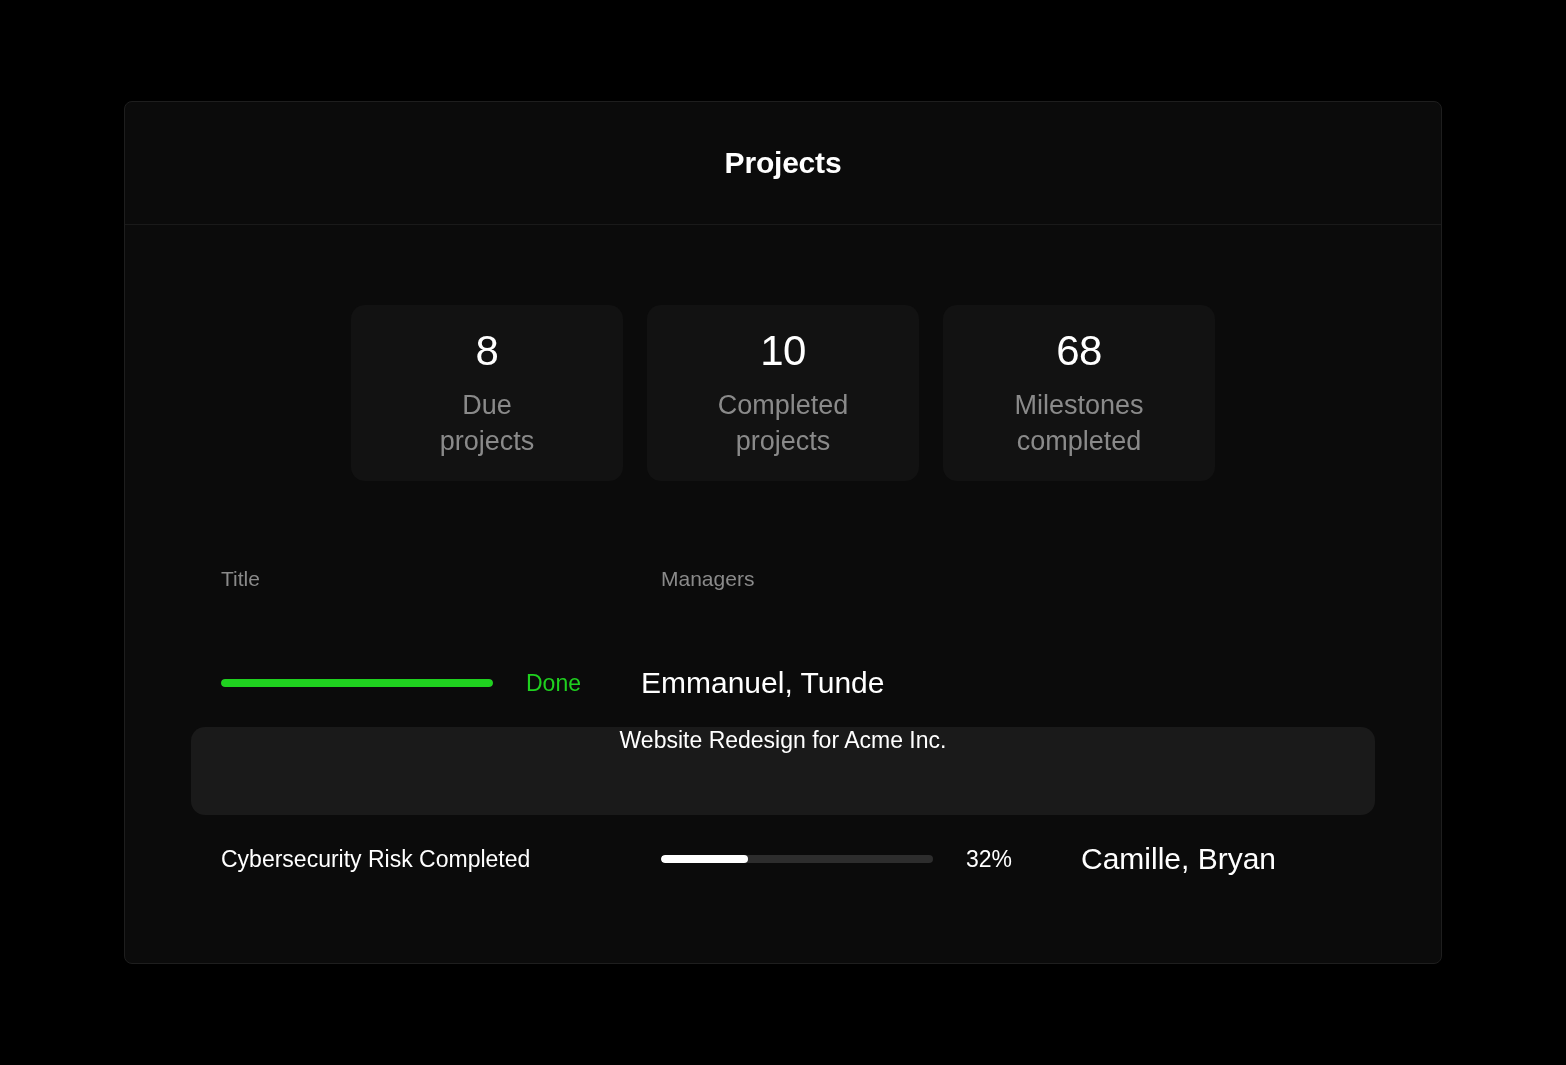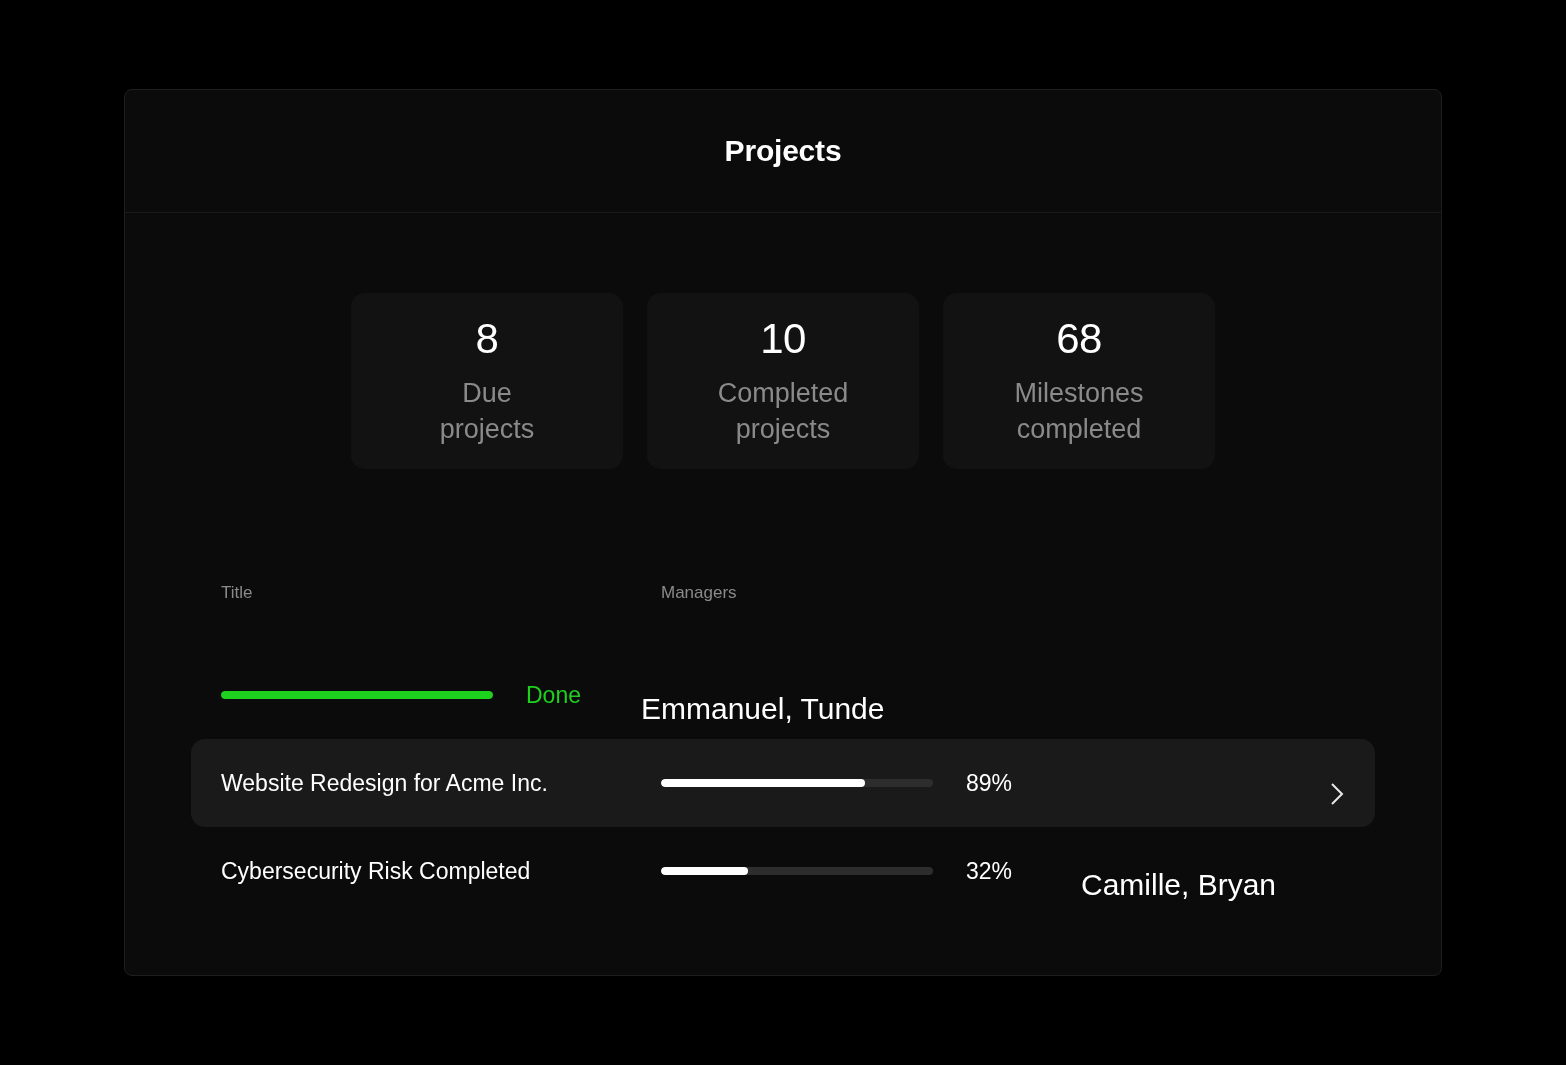--- a/index.html
+++ b/index.html
@@ -60,39 +60,40 @@
     font-weight: 400;
     text-align: center;
     line-height: 1.35;
     white-space: pre-line;
   }
   .table {
     padding: 0 96px 60px 96px;
   }
   .thead {
     display: flex;
-    align-items: flex-end;
+    align-items: flex-start;
     color: #8a8a8a;
-    font-size: 17px;
+    font-size: 21px;
     padding: 16px 0 48px 0;
   }
   .col-title { flex: 0 0 440px; }
   .col-progress { flex: 0 0 420px; }
-  .col-managers { flex: 1; margin-top: 28px; }
+  .col-managers { flex: 1; }
   .row {
     display: flex;
     align-items: center;
     height: 88px;
     border-radius: 14px;
     padding: 0 0;
   }
   .row.highlight {
     background: #1a1a1a;
     padding: 0 30px;
     margin: 0 -30px;
+    flex-direction: column;
   }
   .row .col-title {
     color: #fff;
     font-size: 23px;
     font-weight: 400;
   }
   .row .col-managers {
     color: #fff;
     font-size: 30px;
     display: flex;

